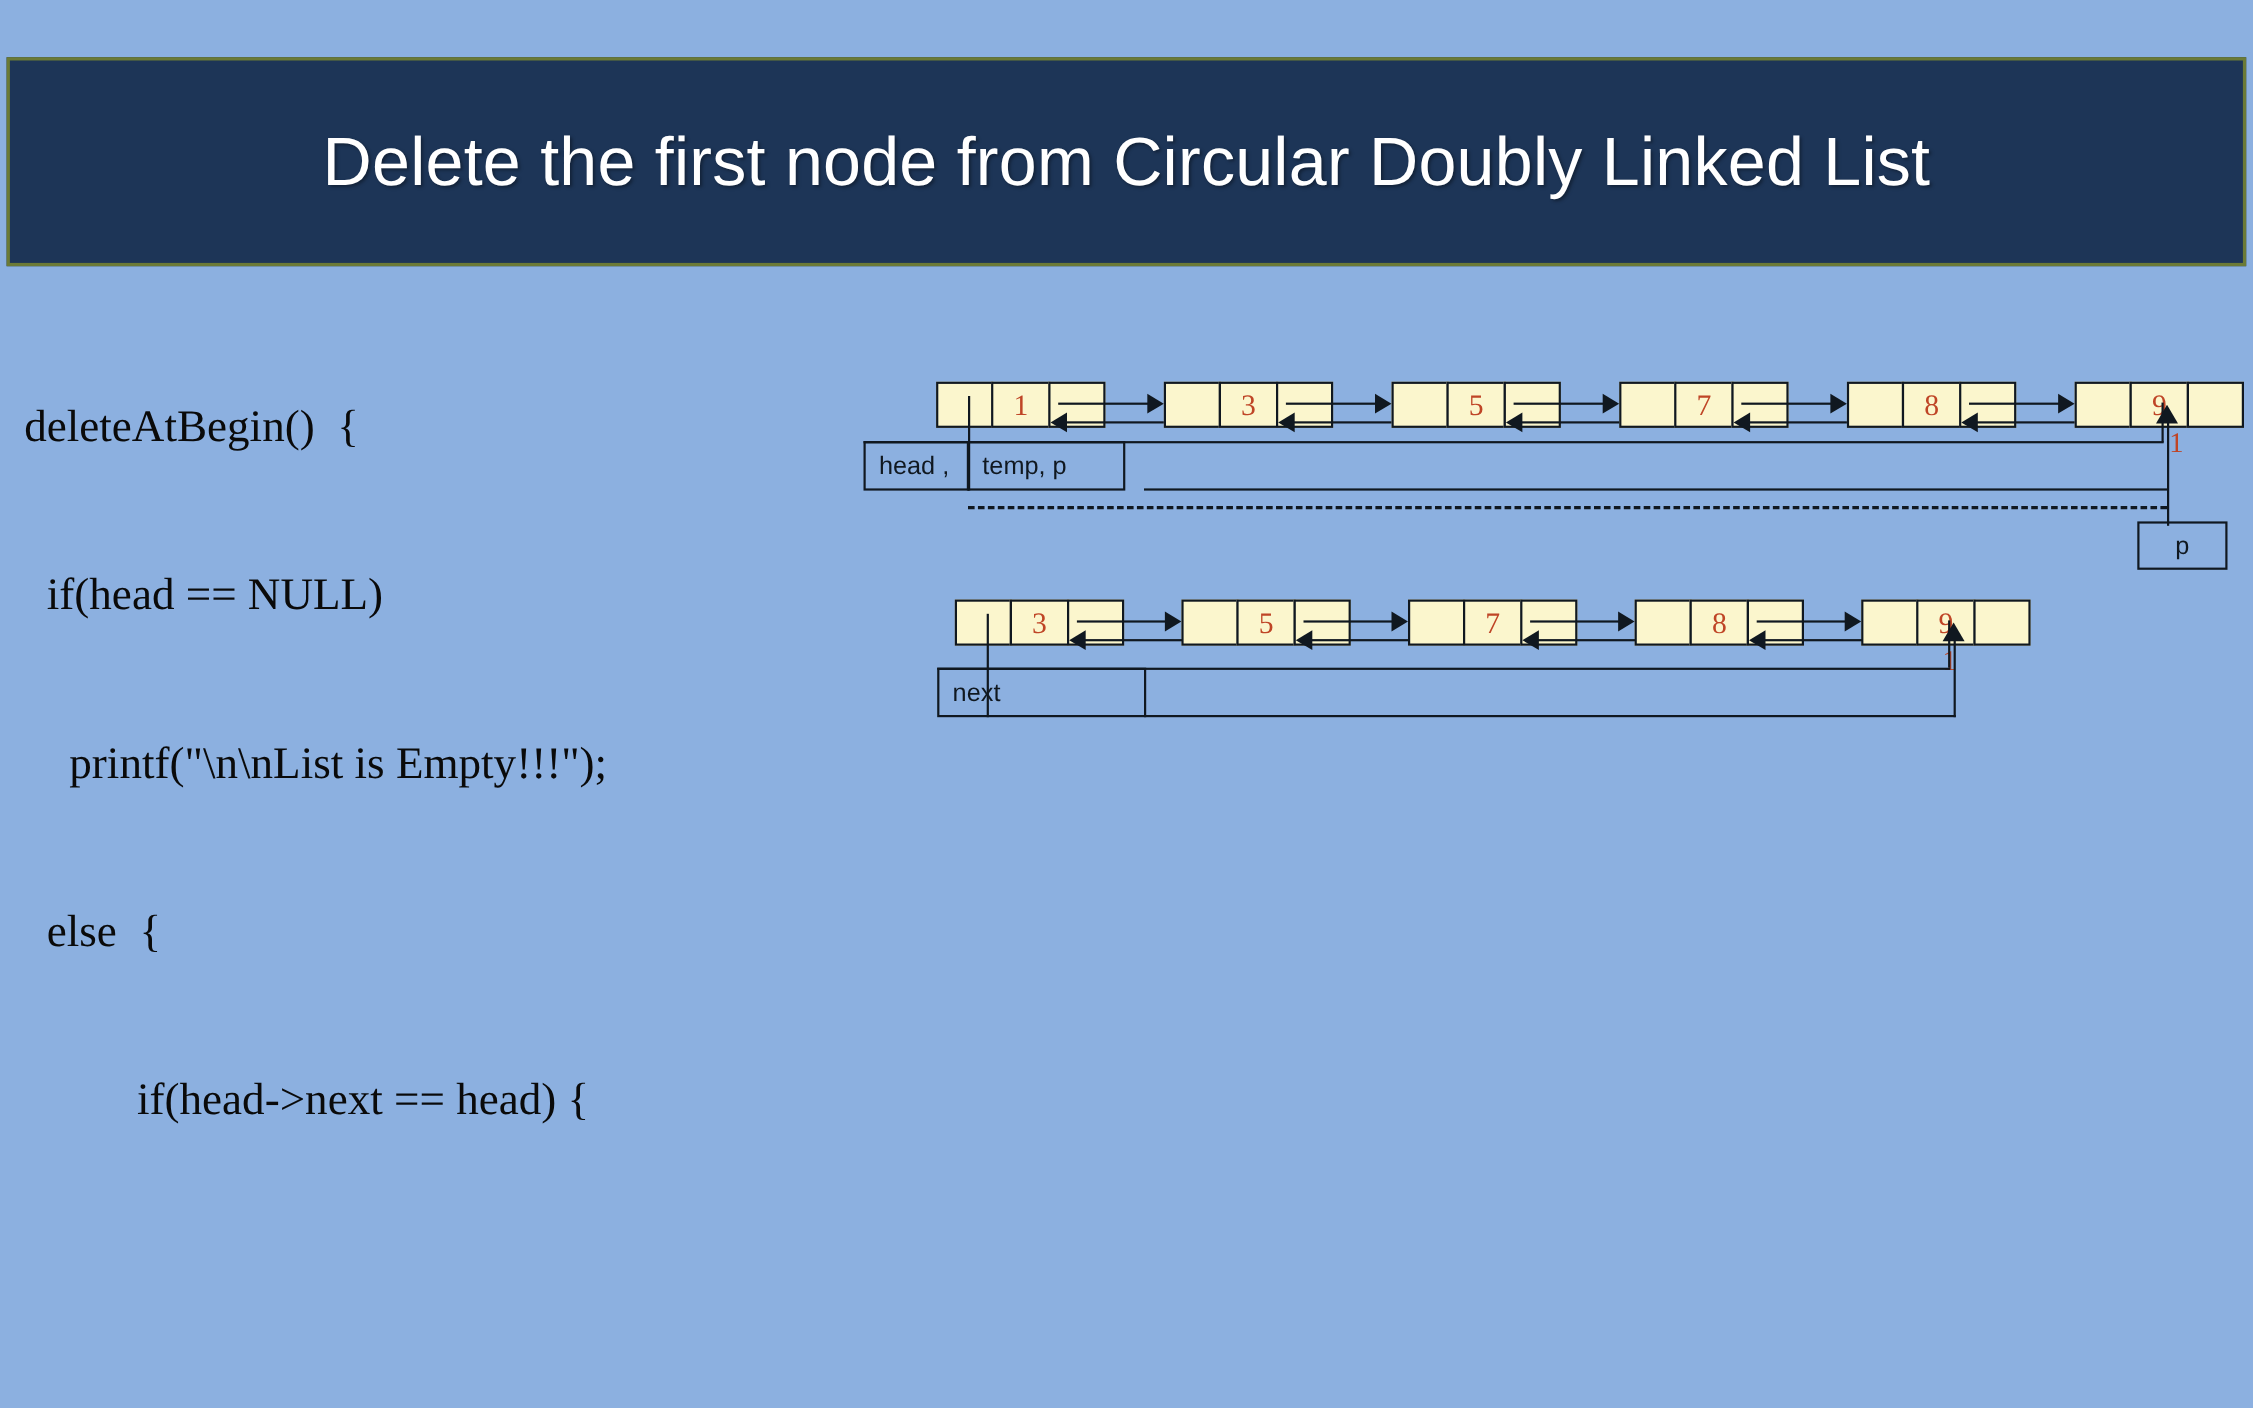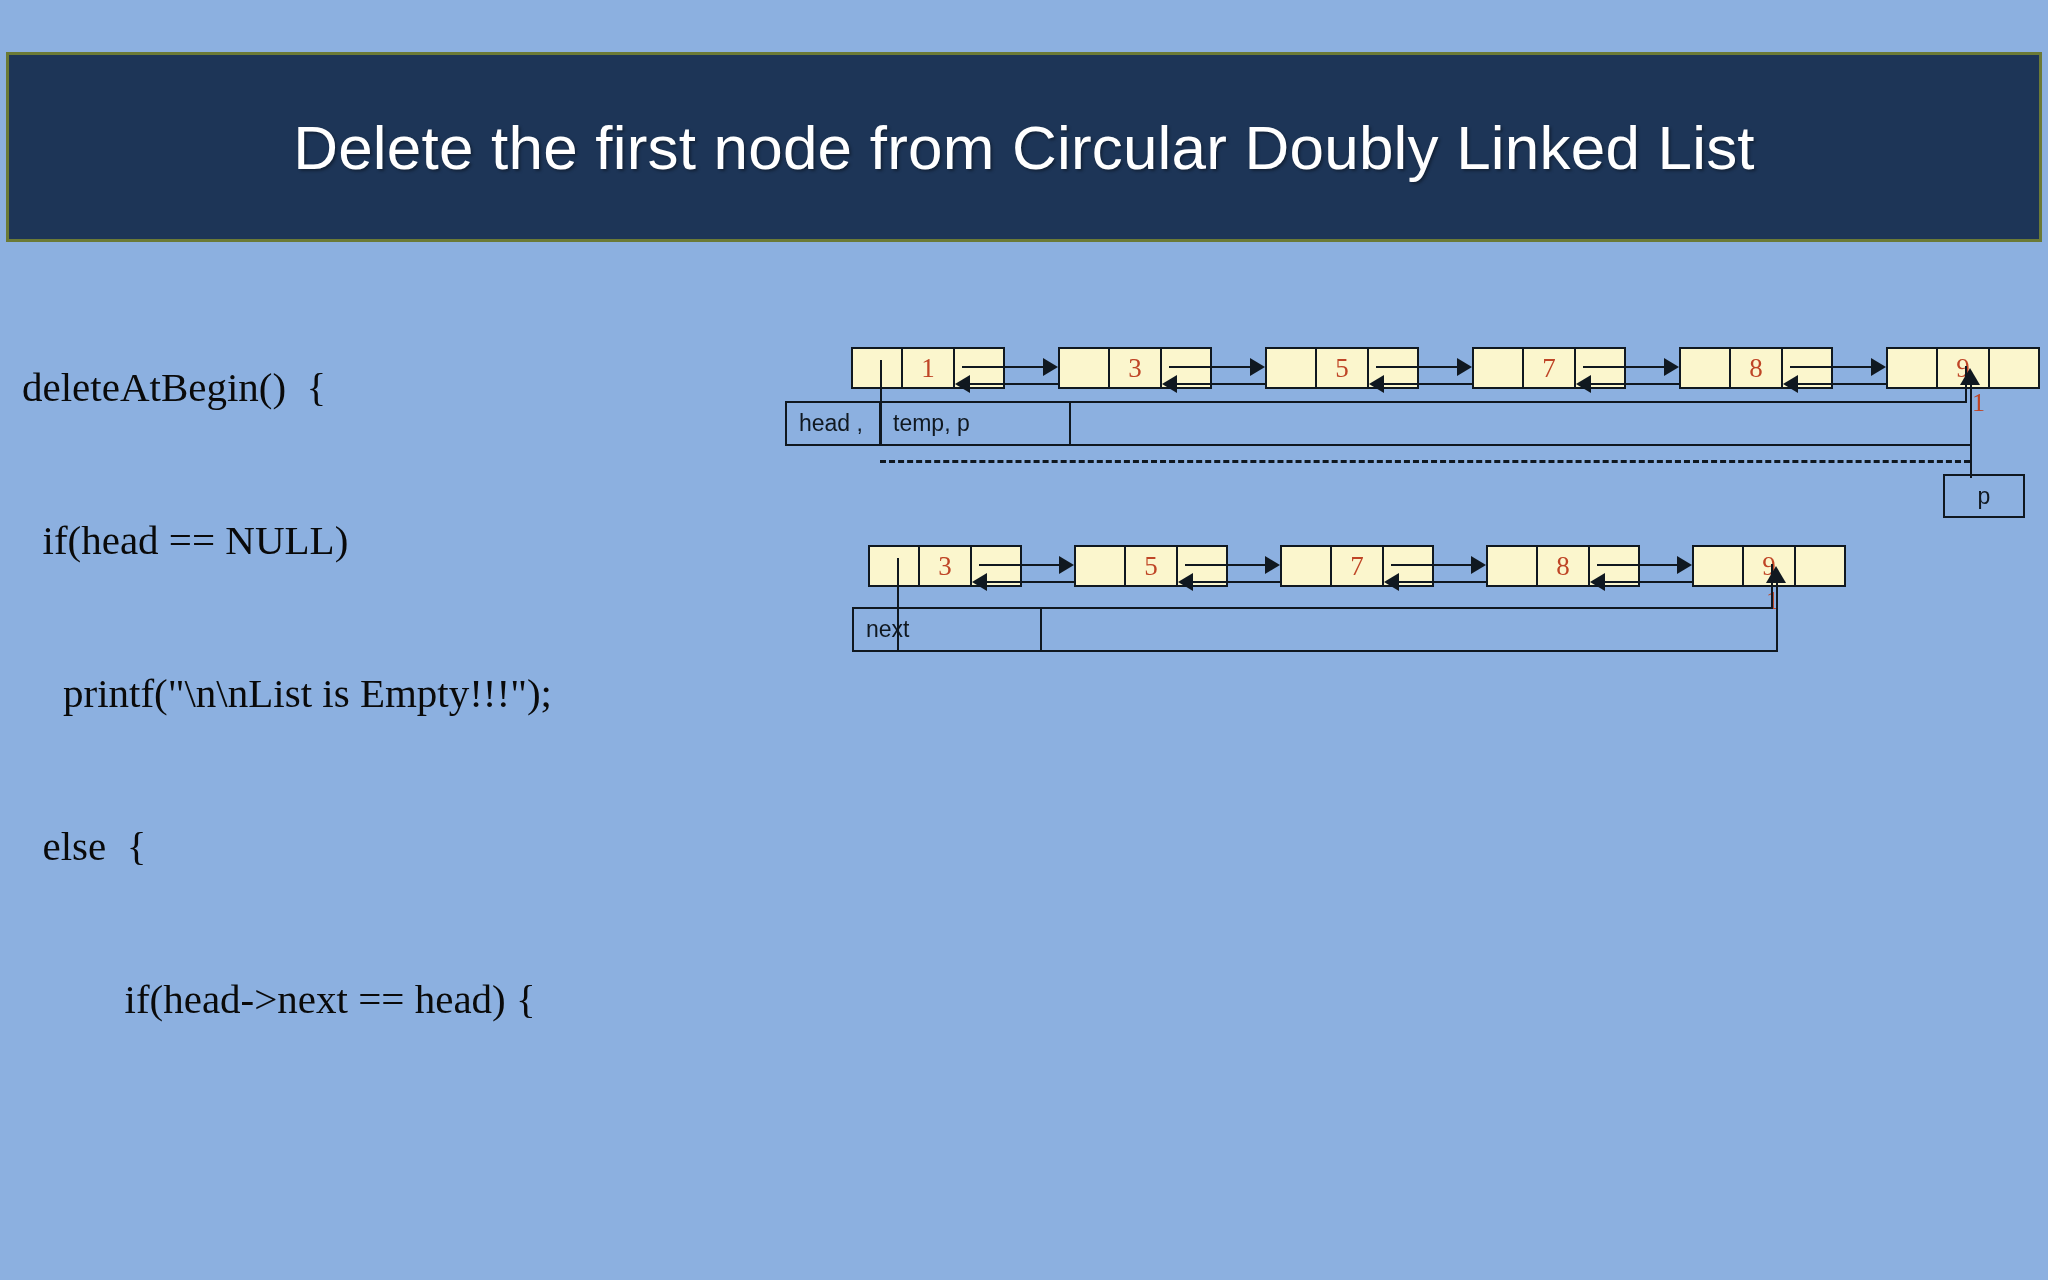--- a/index.html
+++ b/index.html
@@ -254,21 +254,21 @@
     <div class="tail-label" style="left:1972px; top:340px;">1</div>
 
     <div class="vline" style="left:1965px; top:318px; height:36px;"></div>
     <div class="hline" style="left:785px; top:353px; width:1182px;"></div>
 
     <div class="vline" style="left:880px; top:312px; height:86px;"></div>
 
     <div class="ptr-box" style="left:785px; top:353px; width:96px; height:45px;">
       <span>head ,</span>
     </div>
-    <div class="ptr-box" style="left:879px; top:353px; width:192px; height:45px;">
+    <div class="ptr-box" style="left:879px; top:353px; width:144px; height:45px;">
       <span>temp, p</span>
     </div>
 
     <div class="hline" style="left:1040px; top:396px; width:930px;"></div>
 
     <div class="vline" style="left:1970px; top:330px; height:100px;"></div>
     <div class="arrow-u" style="left:1960px; top:320px;"></div>
 
     <div class="dashed" style="left:880px; top:412px; width:1090px;"></div>
 

